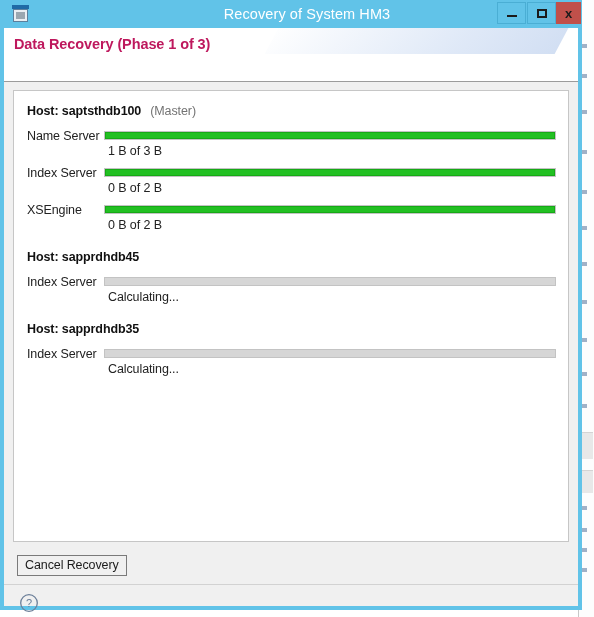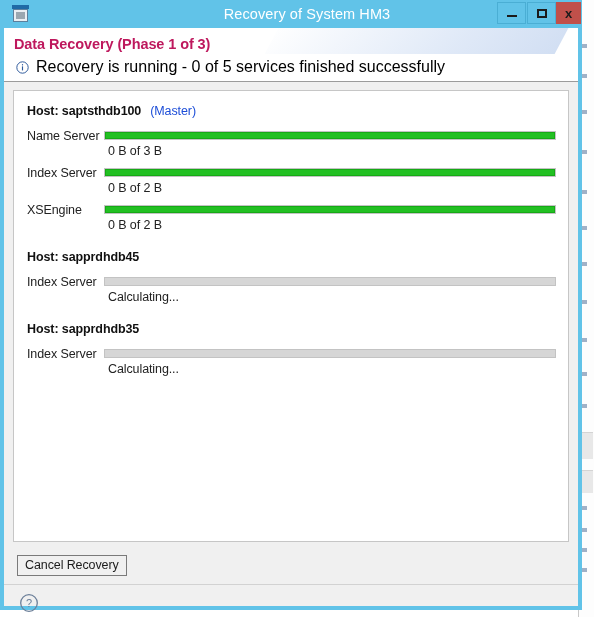--- a/index.html
+++ b/index.html
@@ -220,21 +220,21 @@
     padding-left: 13px;
     letter-spacing: -.1px;
     white-space: nowrap;
   }
   .host-heading .h-label,
   .host-heading .h-name {
     font-weight: bold;
   }
   .host-heading .h-master {
     font-weight: normal;
-    color: #1d4ed8;
+    color: #737373;
     margin-left: 9px;
   }
 
   .service-row {
     position: relative;
     height: 37px;
   }
   .service-label {
     position: absolute;
     left: 13px;
@@ -377,41 +377,33 @@
     <div class="win-btn" id="btn-close">
       <div class="glyph">x</div>
     </div>
   </div>
 
   <div id="client">
 
     <div id="header">
       <div id="header-gradient"></div>
       <div id="header-title">Data Recovery (Phase 1 of 3)</div>
-      <div id="status-row">
-        <svg id="info-icon" viewBox="0 0 16 16">
-          <circle cx="8" cy="8" r="7" fill="none" stroke="#2b579a" stroke-width="1.2"></circle>
-          <rect x="7.3" y="6.6" width="1.4" height="5" fill="#2b579a"></rect>
-          <rect x="7.3" y="3.9" width="1.4" height="1.5" fill="#2b579a"></rect>
-        </svg>
-        <span>Recovery is running - 0 of 5 services finished successfully</span>
-      </div>
     </div>
 
     <div id="content-panel">
       <div id="host-list">
           <div class="host-group" style="padding-top: 13px;">
             <div class="host-heading"><span class="h-label">Host:</span> <span class="h-name">saptsthdb100</span><span class="h-master">(Master)</span></div>
             <div style="padding-top: 11px;">
               <div class="service-row">
                 <div class="service-label">Name Server</div>
                 <div class="progress-track">
                   <div class="progress-fill" style="width: 100%;"></div>
                 </div>
-                <div class="service-status">0 B of 3 B</div>
+                <div class="service-status">1 B of 3 B</div>
               </div>
               <div class="service-row">
                 <div class="service-label">Index Server</div>
                 <div class="progress-track">
                   <div class="progress-fill" style="width: 100%;"></div>
                 </div>
                 <div class="service-status">0 B of 2 B</div>
               </div>
               <div class="service-row">
                 <div class="service-label">XSEngine</div>

